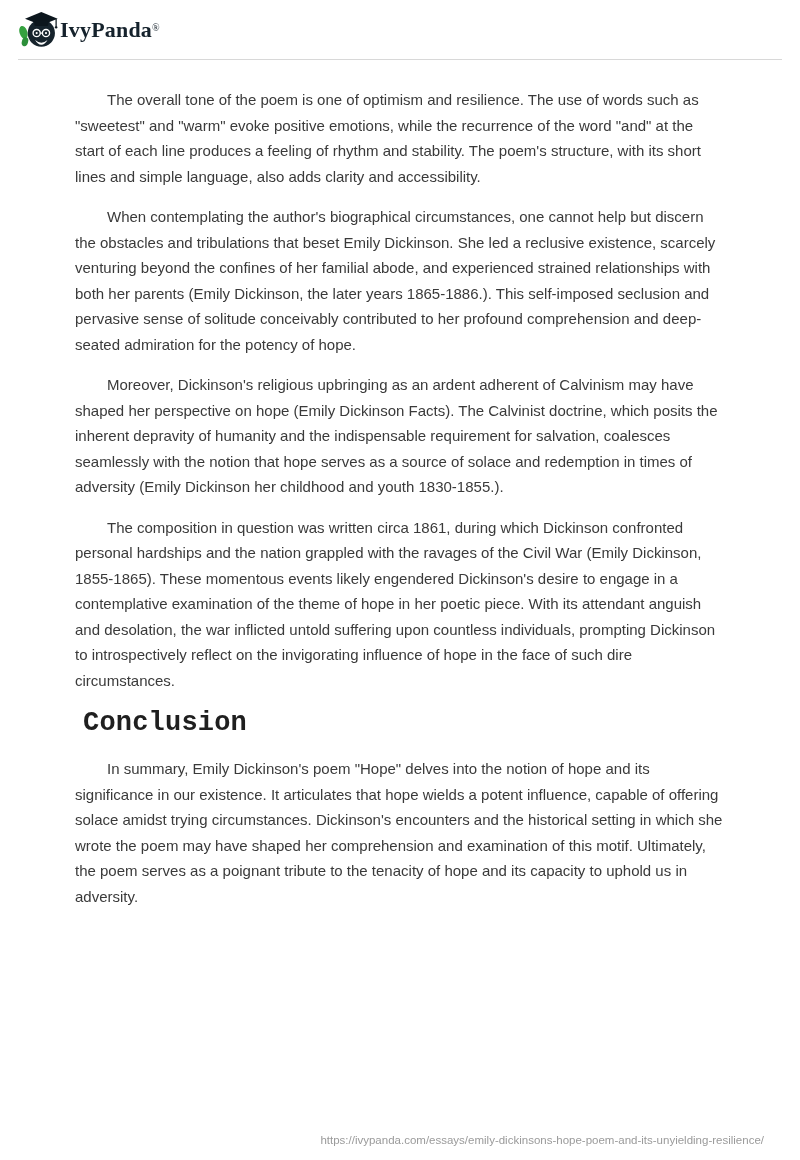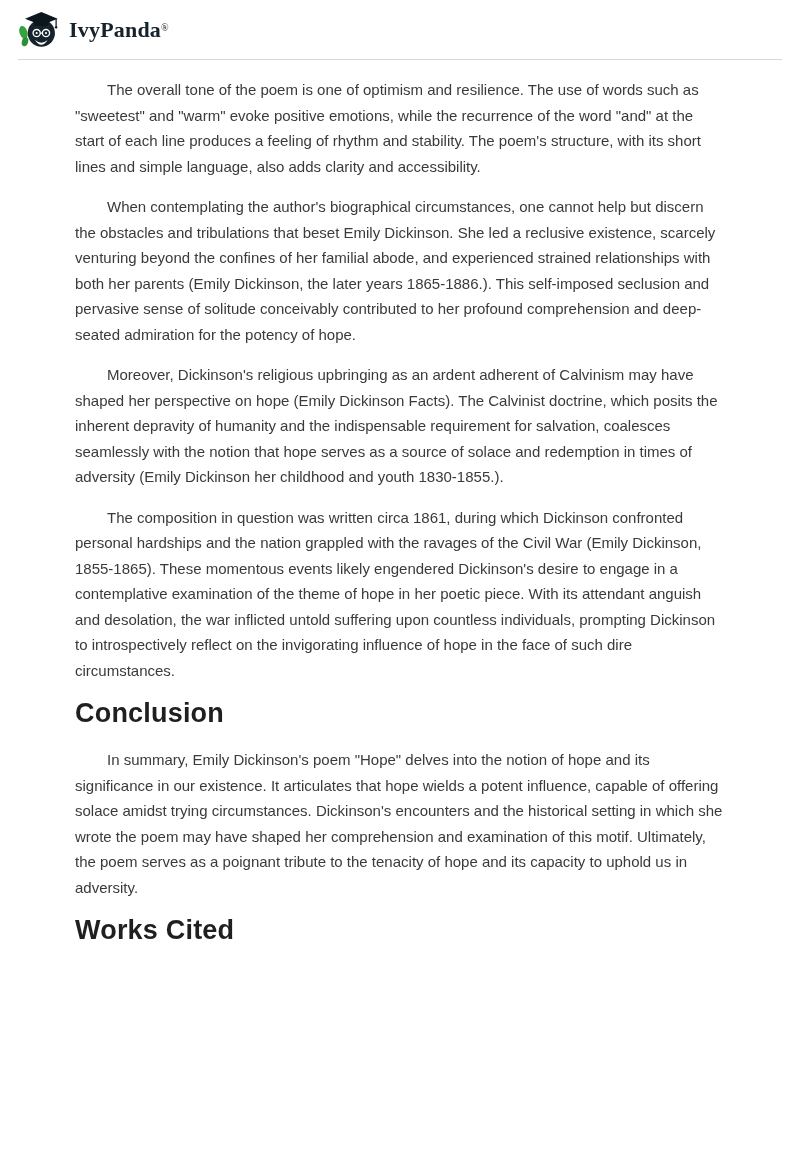--- a/index.html
+++ b/index.html
@@ -10,38 +10,38 @@
     position: relative;
     overflow: hidden;
   }
   .page { width: 800px; height: 1160px; position: relative; background: #fff; }
 
   
   .hdr {
     display: flex; align-items: center; justify-content: space-between;
     padding: 9px 36px 8px 18px;
   }
-  .brand { display: flex; align-items: center; gap: 9px; cursor: pointer; }
+  .brand { display: flex; align-items: center; cursor: pointer; }
   .brand-name {
     font-family: "Liberation Serif", serif;
     font-weight: 700; font-size: 22px; color: #15222c; letter-spacing: .2px;
   }
   .brand-reg { font-size: 10px; color: #15222c; vertical-align: super; font-family: "Liberation Serif", serif; }
   .doc-title { font-size: 12.5px; color: #6a6a6a; }
   .divider { border: none; border-top: 1px solid #d8d8d8; margin: 0 18px; }
 
   
   .content { padding: 17px 77px 0 75px; }
   .content p {
     font-size: 15px; line-height: 1.7; color: #3a3a3a;
-    text-indent: 32px; margin-bottom: 15px;
+    text-indent: 32px; margin-bottom: 15px; margin-top: 10px;
   }
   .content h2 {
     font-size: 27px; font-weight: 700; color: #1f1f1f;
-    margin: 12px 0 18px 0; letter-spacing: .2px;
+    margin: 12px 0 18px 8px; letter-spacing: .2px; font-family: Liberation Mono, monospace;
   }
   .cite-link {
     color: #2b6cb8; font-style: italic; text-decoration: underline; cursor: pointer;
   }
   .citation .src { font-style: italic; }
 
   
   .ftr { position: absolute; right: 36px; bottom: 12px; }
   .page-url { font-size: 11.5px; color: #9a9a9a; }
 </style>
@@ -79,17 +79,19 @@
 
   <main class="content">
     <p>The overall tone of the poem is one of optimism and resilience. The use of words such as "sweetest" and "warm" evoke positive emotions, while the recurrence of the word "and" at the start of each line produces a feeling of rhythm and stability. The poem's structure, with its short lines and simple language, also adds clarity and accessibility.</p>
     <p>When contemplating the author's biographical circumstances, one cannot help but discern the obstacles and tribulations that beset Emily Dickinson. She led a reclusive existence, scarcely venturing beyond the confines of her familial abode, and experienced strained relationships with both her parents (Emily Dickinson, the later years 1865-1886.). This self-imposed seclusion and pervasive sense of solitude conceivably contributed to her profound comprehension and deep-seated admiration for the potency of hope.</p>
     <p>Moreover, Dickinson's religious upbringing as an ardent adherent of Calvinism may have shaped her perspective on hope (Emily Dickinson Facts). The Calvinist doctrine, which posits the inherent depravity of humanity and the indispensable requirement for salvation, coalesces seamlessly with the notion that hope serves as a source of solace and redemption in times of adversity (Emily Dickinson her childhood and youth 1830-1855.).</p>
     <p>The composition in question was written circa 1861, during which Dickinson confronted personal hardships and the nation grappled with the ravages of the Civil War (Emily Dickinson, 1855-1865). These momentous events likely engendered Dickinson's desire to engage in a contemplative examination of the theme of hope in her poetic piece. With its attendant anguish and desolation, the war inflicted untold suffering upon countless individuals, prompting Dickinson to introspectively reflect on the invigorating influence of hope in the face of such dire circumstances.</p>
 
     <h2>Conclusion</h2>
     <p>In summary, Emily Dickinson's poem "Hope" delves into the notion of hope and its significance in our existence. It articulates that hope wields a potent influence, capable of offering solace amidst trying circumstances. Dickinson's encounters and the historical setting in which she wrote the poem may have shaped her comprehension and examination of this motif. Ultimately, the poem serves as a poignant tribute to the tenacity of hope and its capacity to uphold us in adversity.</p>
 
-    <h2>Works Cited</h2>
   </main>
 
+  <footer class="ftr">
+    <span class="page-url">https://ivypanda.com/essays/emily-dickinsons-hope-poem-and-its-unyielding-resilience/</span>
+  </footer>
 
 </div>
 
 </body></html>

